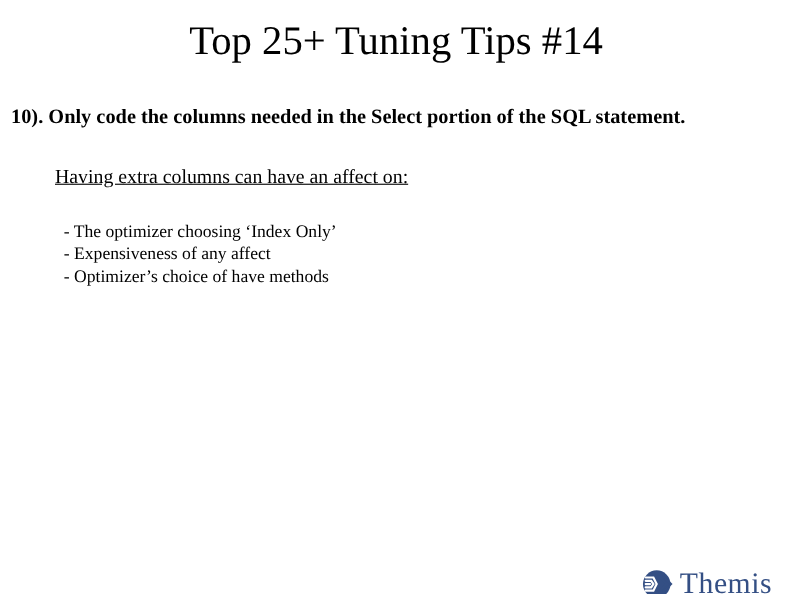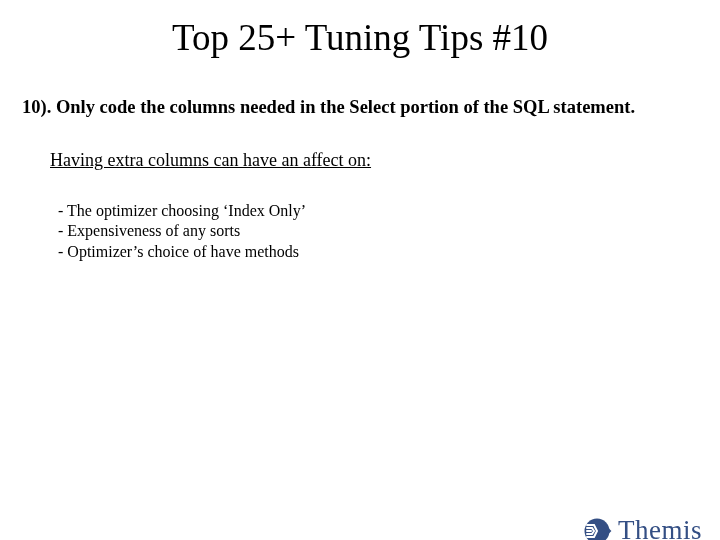--- a/index.html
+++ b/index.html
@@ -22,21 +22,21 @@
   .title {
     text-align: center;
     font-size: 37px;
     font-weight: 400;
     margin-top: 16px;
     letter-spacing: 0px;
   }
   .heading {
     font-size: 18.5px;
     font-weight: 700;
-    margin: 38px 0 0 22px;
+    margin: 38px 0 0 10px;
   }
   .lead {
     font-size: 18px;
     margin: 32px 0 0 50px;
     text-decoration: underline;
   }
   .bullets {
     margin: 30px 0 0 58px;
     font-size: 16px;
     line-height: 1.28;
@@ -57,29 +57,29 @@
   }
   .logo-icon svg {
     display: block;
   }
 </style>
 </head>
 <body>
 
 <div class="slide">
 
-  <div class="title">Top 25+ Tuning Tips #10</div>
+  <div class="title">Top 25+ Tuning Tips #14</div>
 
   <div class="heading">10). Only code the columns needed in the Select portion of the SQL statement.</div>
 
   <div class="lead">Having extra columns can have an affect on:</div>
 
   <div class="bullets">
     <div>- The optimizer choosing ‘Index Only’</div>
-    <div>- Expensiveness of any sorts</div>
+    <div>- Expensiveness of any affect</div>
     <div>- Optimizer’s choice of have methods</div>
   </div>
 
   <div class="logo-wrap">
     <span class="logo-icon">
       <svg width="28" height="26" viewBox="0 0 28 26">
         <circle cx="13" cy="13" r="12.5" fill="#344F84"></circle>
         <g stroke="#ffffff" stroke-width="2" fill="none" stroke-linecap="round">
           <path d="M3 7  L10 7  L13 13 L10 19 L3 19"></path>
           <path d="M3 10 L8  10 L10 13 L8  16 L3 16"></path>

